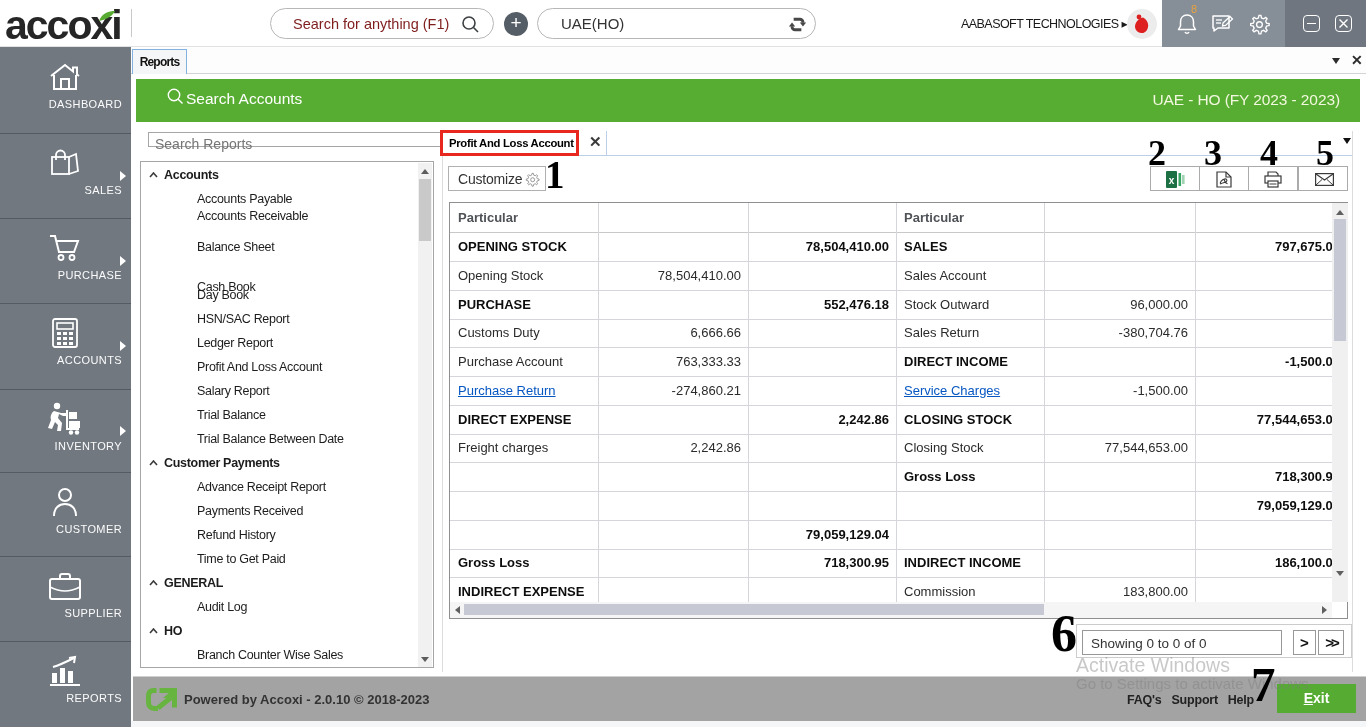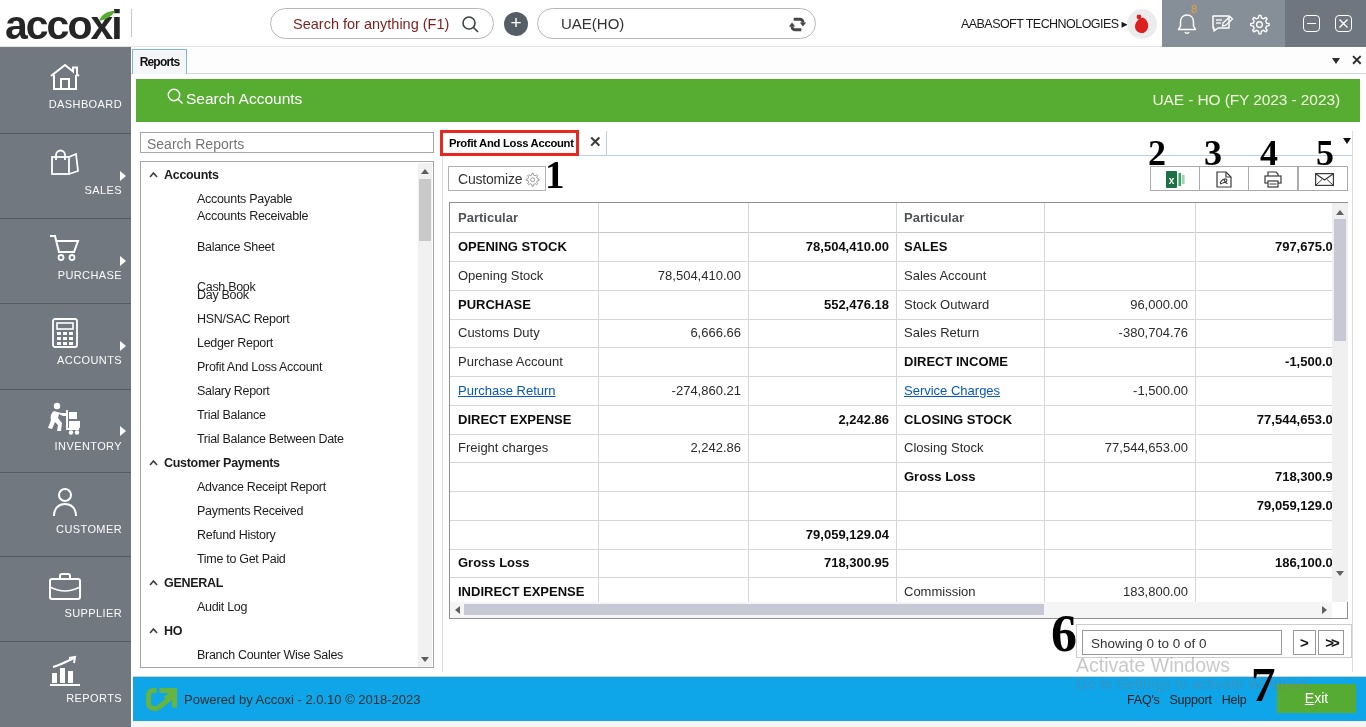--- a/index.html
+++ b/index.html
@@ -37,21 +37,21 @@
 #rtab { position:absolute; left:1px; top:2px; width:55px; height:25px; background:#f5f6f8; border:1px solid #83b2e1; border-bottom:none; border-radius:1px 1px 0 0; text-align:center; font-size:12px; letter-spacing:-0.8px; font-weight:bold; color:#111; line-height:24px; }
 #tabcaret { position:absolute; left:1332px; top:58px; width:0; height:0; border-top:6px solid #2c2c2c; border-left:4.5px solid transparent; border-right:4.5px solid transparent; }
 #tabx { position:absolute; left:1351px; top:52px; font-size:14px; color:#2c2c2c; font-weight:bold; }
 
 
 #greenbar { position:absolute; left:136px; top:79px; width:1224px; height:43px; background:#57ad31; color:#fff; }
 #gb-left { position:absolute; left:50px; top:11px; font-size:15.5px; }
 #gb-right { position:absolute; right:20px; top:12px; font-size:15.5px; letter-spacing:-0.1px; color:#f2f8df; }
 
 
-#srchrep { position:absolute; left:140px; top:132px; width:294px; height:21px; border:1px solid #a6a6a6; background:#fff;text-align:center; }
+#srchrep { position:absolute; left:148px; top:132px; width:294px; height:15px; border:1px solid #a6a6a6; background:#fff;text-align:center; }
 #srchrep span { position:absolute; left:6px; top:3px; font-size:14px; color:#757575; }
 #tree { position:absolute; left:140px; top:161px; width:294px; height:507px; border:1px solid #a6a6a6; background:#fff; overflow:hidden; }
 .titem { position:absolute; font-size:12.5px; letter-spacing:-0.3px; color:#1c1c1c; white-space:nowrap; }
 .thead { font-weight:bold; }
 #treesb { position:absolute; right:1px; top:1px; width:14px; height:505px; background:#f1f1f1; }
 .sbthumbv { position:absolute; left:1px; width:12px; background:#c9c9c9; }
 .sbarrow { position:absolute; width:0; height:0; }
 
 
 #rpanel-l { position:absolute; left:442px; top:131px; width:1px; height:541px; background:#dcdcdc; }
@@ -88,21 +88,21 @@
 
 #pgbox { position:absolute; left:1076px; top:624px; width:276px; height:34px; border:1px solid #ccc; background:#fff; }
 #showbox { position:absolute; left:1082px; top:630px; width:200px; height:25px; border:1px solid #989898; background:#fff; font-size:13px; color:#333; }
 #showbox span { position:absolute; left:8px; top:5px; font-size:13.5px; }
 .pgbtn { position:absolute; top:630px; height:25px; border:1px solid #989898; background:#fff; text-align:center; font-weight:bold; color:#111; }
 
 
 .wm { position:absolute; color:rgba(125,125,125,0.42); z-index:6; }
 
 
-#botbar { position:absolute; left:133px; top:676px; width:1233px; height:45px; background:#0ea5e9; border-top:1px solid #cfcfcf; }
+#botbar { position:absolute; left:133px; top:676px; width:1233px; height:45px; background:#a3a3a3; border-top:1px solid #cfcfcf;font-weight:bold; }
 #pwr { position:absolute; left:51px; top:15px; font-size:13px; color:#333; }
 #faqs { position:absolute; left:994px; top:16px; font-size:12.5px; letter-spacing:-0.2px; color:#222; }
 #exitbtn { position:absolute; left:1144px; top:7px; width:79px; height:29px; background:#56ac32; color:#fff; font-size:14px; text-align:center; line-height:28px; }
 
 
 .ann { position:absolute; font-family:"Liberation Serif", serif; font-weight:bold; color:#000; line-height:1; z-index:8; }
 </style>
 </head>
 <body>
 <div id="stage">
@@ -414,20 +414,21 @@
             <div class="cell c5">96,000.00</div>
           </div>
           <div class="trow" style="top:116.31px">
             <div class="cell c1">Customs Duty</div>
             <div class="cell c2">6,666.66</div>
             <div class="cell c4">Sales Return</div>
             <div class="cell c5">-380,704.76</div>
           </div>
           <div class="trow" style="top:145.08px">
             <div class="cell c1">Purchase Account</div>
+            <div class="cell c2">763,333.33</div>
             <div class="cell c4 b">DIRECT INCOME</div>
             <div class="cell c6 b">-1,500.00</div>
           </div>
           <div class="trow" style="top:173.85px">
             <div class="cell c1"><a class="lnk">Purchase Return</a></div>
             <div class="cell c2">-274,860.21</div>
             <div class="cell c4"><a class="lnk">Service Charges</a></div>
             <div class="cell c5">-1,500.00</div>
           </div>
           <div class="trow" style="top:202.62px">
@@ -448,20 +449,21 @@
           </div>
           <div class="trow" style="top:288.93px">
             <div class="cell c6 b">79,059,129.04</div>
           </div>
           <div class="trow" style="top:317.70px">
             <div class="cell c3 b">79,059,129.04</div>
           </div>
           <div class="trow" style="top:346.47px">
             <div class="cell c1 b">Gross Loss</div>
             <div class="cell c3 b">718,300.95</div>
+            <div class="cell c4 b">INDIRECT INCOME</div>
             <div class="cell c6 b">186,100.00</div>
           </div>
           <div class="trow" style="top:375.24px">
             <div class="cell c1 b">INDIRECT EXPENSE</div>
             <div class="cell c4">Commission</div>
             <div class="cell c5">183,800.00</div>
           </div>
           <div class="vline" style="left:148px"></div>
           <div class="vline" style="left:298px"></div>
           <div class="vline" style="left:446px"></div>

